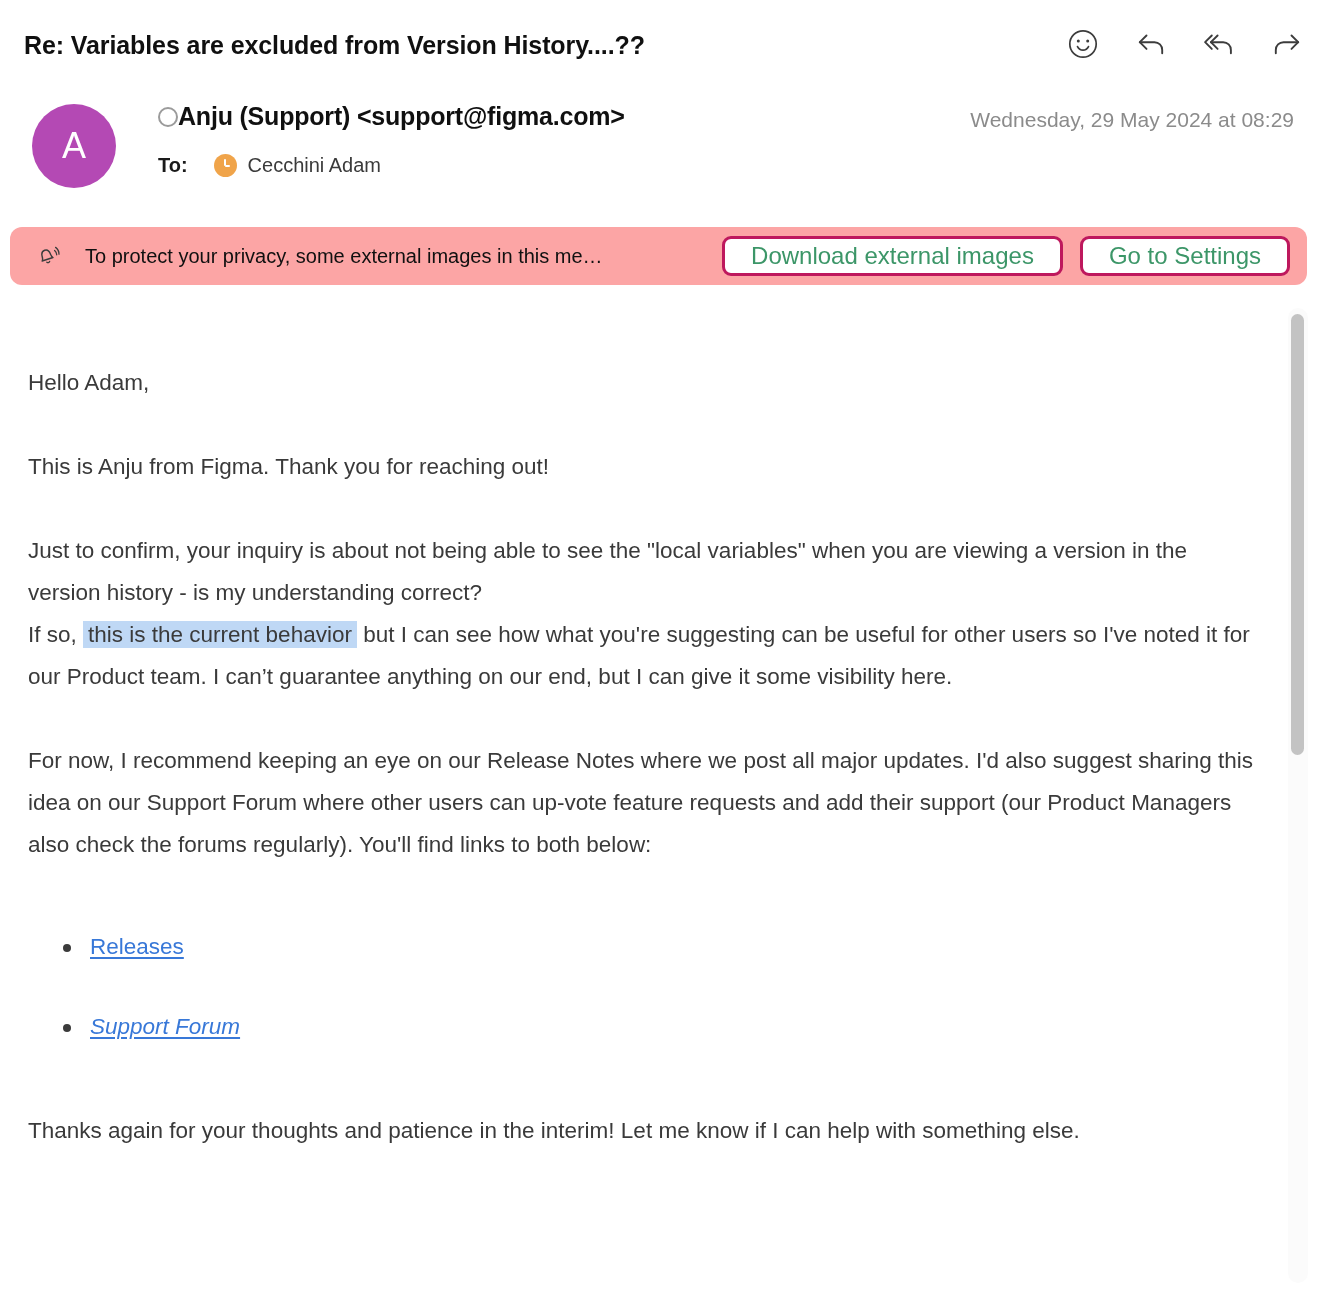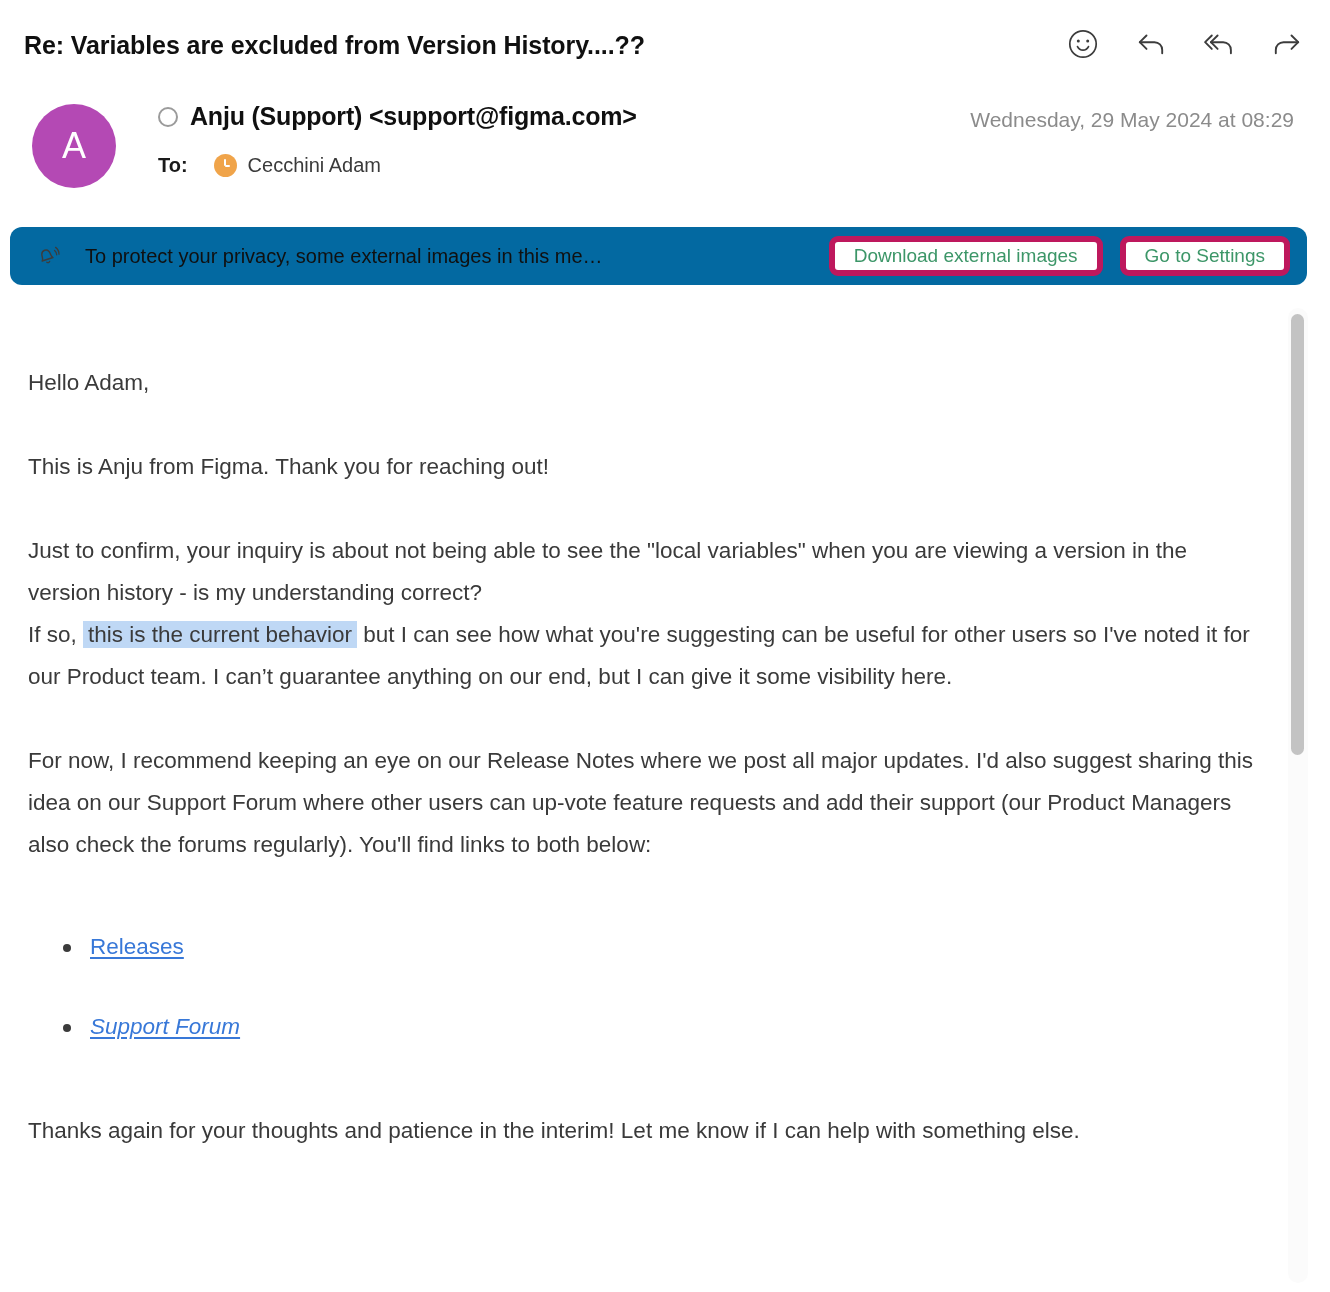--- a/index.html
+++ b/index.html
@@ -56,21 +56,20 @@
     color: #ffffff;
     font-size: 36px;
     font-weight: 400;
     display: flex; align-items: center; justify-content: center;
     line-height: 1;
   }
   .sender-line {
     position: absolute;
     left: 158px; top: 6px;
     display: flex; align-items: center;
-    gap: 12px;
   }
   .unread-dot {
     width: 20px; height: 20px;
     border: 2.5px solid #9b9b9b;
     border-radius: 50%;
     flex: none;
   }
   .sender-name {
     font-size: 25px;
     font-weight: 700;
@@ -124,45 +123,45 @@
     font-size: 21px;
     color: #8b8b8b;
     white-space: nowrap;
   }
 
   
   .banner {
     position: absolute;
     left: 10px; top: 227px;
     width: 1297px; height: 58px;
-    background: #0369a1;
+    background: #fca5a5;
     border-radius: 12px;
     display: flex; align-items: center;
   }
   .bell-icon {
     width: 30px; height: 30px;
     margin-left: 23px;
     flex: none;
   }
   .banner-text {
     margin-left: 22px;
     font-size: 20px;
     color: #101010;
     white-space: nowrap;
     flex: 1;
   }
   .banner-btn {
     height: 40px;
     background: #ffffff;
-    border: 6px solid #be185d;
+    border: 3px solid #be185d;
     border-radius: 9px;
     color: #3c9668;
-    font-size: 19px;
+    font-size: 24px;
     font-family: "Liberation Sans", sans-serif;
-    padding: 0 19px;
+    padding: 0 26px;
     margin-right: 17px;
     cursor: pointer;
     white-space: nowrap;
     display: flex; align-items: center;
   }
 
   
   .body-area {
     position: absolute;
     left: 0; top: 300px;

